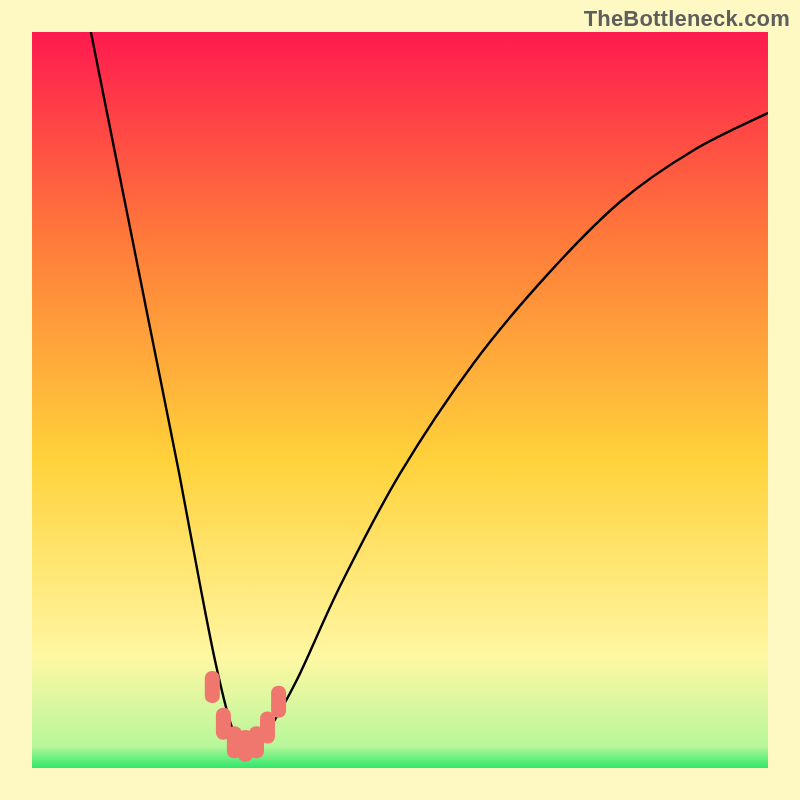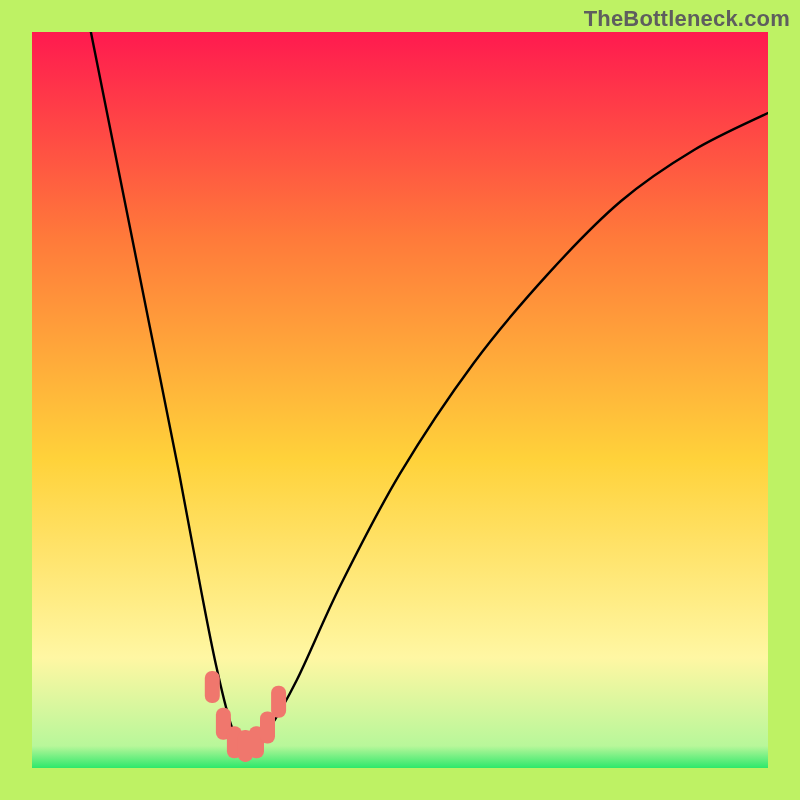--- a/index.html
+++ b/index.html
@@ -9,21 +9,21 @@
     height: 800px;
     background: #000;
     overflow: hidden;
   }
   .frame {
     position: absolute;
     left: 0;
     top: 0;
     width: 800px;
     height: 800px;
-    background: #bef264;
+    background: #fef9c3;
   }
   .plot {
     position: absolute;
     left: 32px;
     top: 32px;
     width: 736px;
     height: 736px;
     overflow: hidden;
   }
   .watermark {

